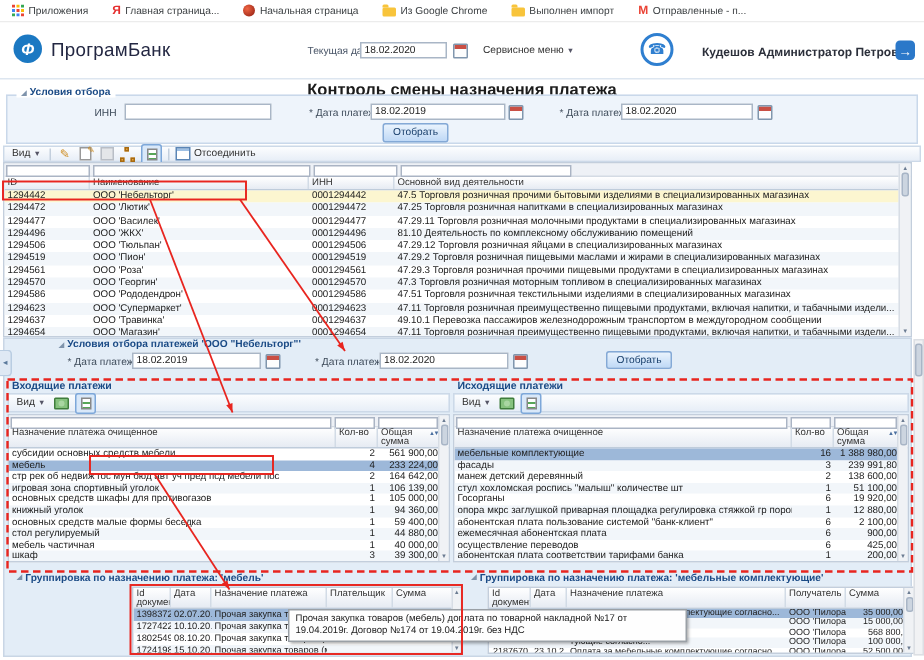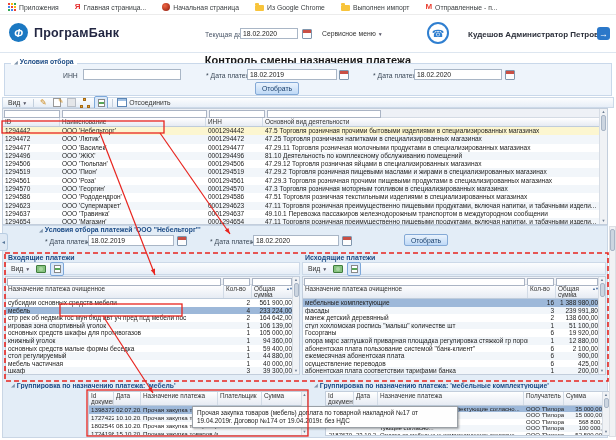--- a/index.html
+++ b/index.html
@@ -12,21 +12,21 @@
   .bico{width:8px;height:8px;display:inline-block}
   .yico{color:#e52e2e;font-weight:bold;font-size:8px;line-height:8px}
   .sphere{width:8px;height:8px;border-radius:50%;background:radial-gradient(circle at 35% 35%,#f06543,#8b1a0e)}
   .folder{width:9px;height:6px;background:#f8c43b;border-radius:1px;position:relative;margin-top:2px}
   .folder::before{content:"";position:absolute;top:-2px;left:0;width:4px;height:2px;background:#f8c43b;border-radius:1px 1px 0 0}
   .mico{color:#ea4335;font-weight:bold;font-size:8px;line-height:8px}
   
   .apphdr{position:absolute;left:0;top:15px;width:616px;height:37px;background:#fff;border-bottom:1px solid #dde6f0}
   .apphdr>*{position:absolute}
   .brand{left:8px;top:7px;display:flex;align-items:center;gap:5px}
-  .brandtxt{font-size:12.5px;font-weight:bold;color:#232742;letter-spacing:.2px}
+  .brandtxt{font-size:12.5px;font-weight:normal;color:#232742;letter-spacing:.2px}
   .hlbl{font-size:6.8px;color:#4a5668;top:16px}
   .dd{font-size:5px;color:#556}
   .svc{left:322px;top:15px;display:flex;gap:2px;align-items:center;font-size:6.8px;color:#333}
   .phone{left:427px;top:7px;width:22px;height:22px;border:2px solid #2f7fd0;border-radius:50%;box-sizing:border-box;
          display:flex;align-items:center;justify-content:center;color:#2f7fd0;font-size:10px;background:#fff}
   .uname{left:468px;top:15px;font-size:8px;font-weight:bold;color:#2b2f3a}
   .logout{left:597px;top:12px;width:13px;height:13px;background:#2b78c9;border-radius:3px;color:#fff;
           display:flex;align-items:center;justify-content:center;font-size:9px;font-weight:bold}
   
   .ptitle{position:absolute;left:0;top:54px;width:616px;text-align:center;font-size:11px;font-weight:bold;color:#1b1b1b}

